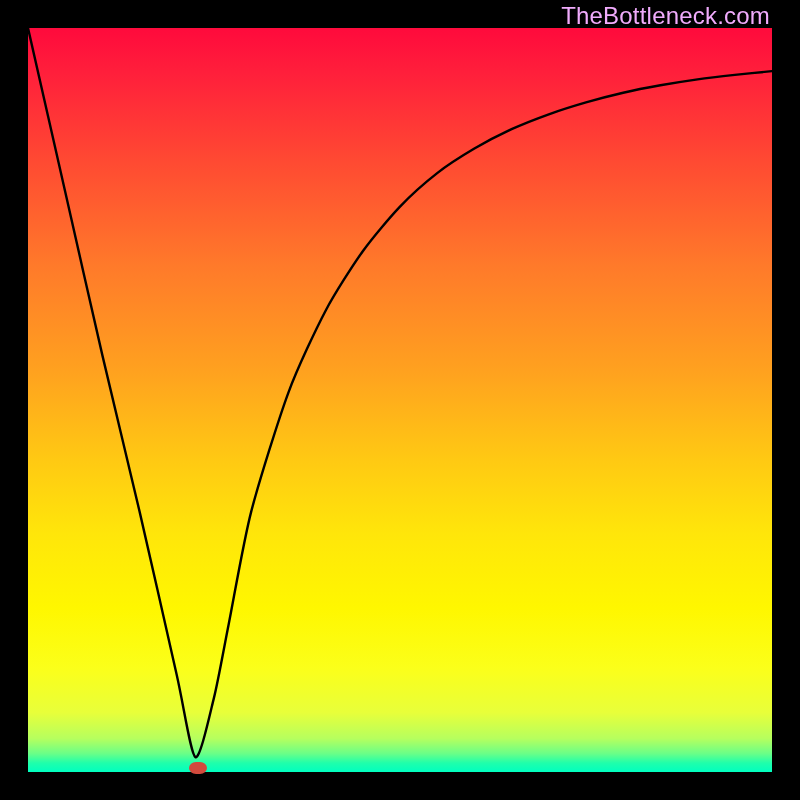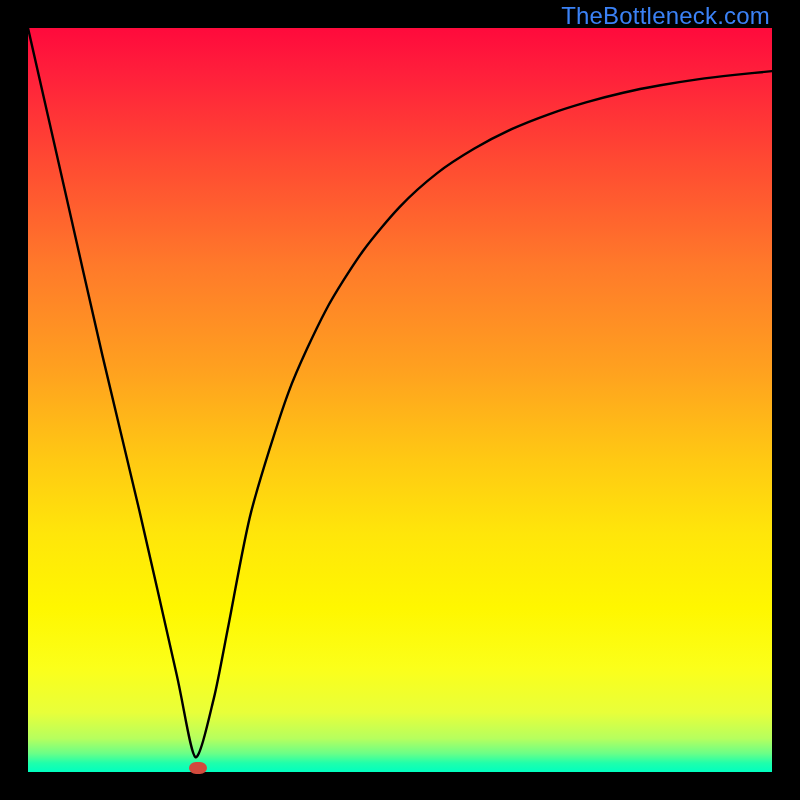--- a/index.html
+++ b/index.html
@@ -40,21 +40,21 @@
       #1fffab 98.8%,
       #00ffc0 100%
     );
   }
   .watermark {
     position: absolute;
     top: 2px;
     right: 30px;
     font-size: 24px;
     font-weight: 500;
-    color: #3b82f6;
+    color: #f0abfc;
     letter-spacing: 0.2px;
     user-select: none;
   }
   svg.curve {
     position: absolute;
     left: 0;
     top: 0;
   }
   .marker {
     position: absolute;

